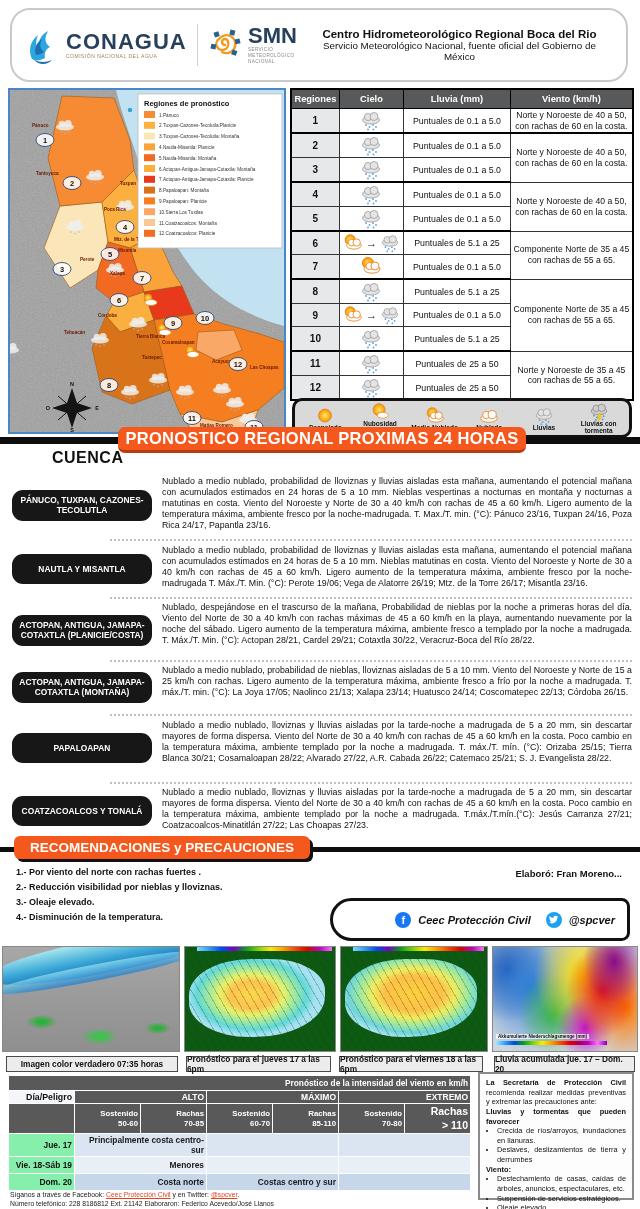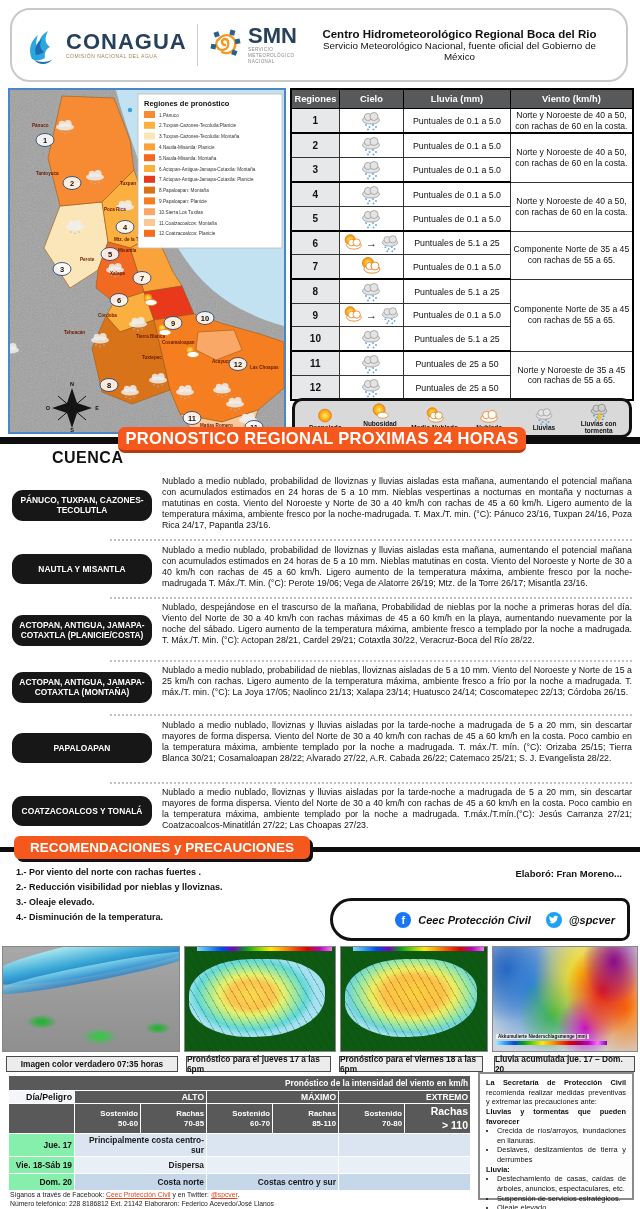--- a/index.html
+++ b/index.html
@@ -705,41 +705,41 @@
       <td class="sub big"><span>Rachas</span><br><span>&gt; 110</span></td>
     </tr>
     <tr>
       <td class="day">Jue. 17</td>
       <td class="r1 msg" colspan="2">Principalmente costa centro-sur</td>
       <td class="r1" colspan="2"></td>
       <td class="r1" colspan="2"></td>
     </tr>
     <tr>
       <td class="day">Vie. 18-Sáb 19</td>
-      <td class="r2 msg" colspan="2">Dispersa</td>
+      <td class="r2 msg" colspan="2">Menores</td>
       <td class="r2" colspan="2"></td>
       <td class="r2" colspan="2"></td>
     </tr>
     <tr>
       <td class="day">Dom. 20</td>
       <td class="r3 msg" colspan="2">Costa norte</td>
       <td class="r3 msg" colspan="2">Costas centro y sur</td>
       <td class="r3" colspan="2"></td>
     </tr>
   </tbody>
     </table>
 
   <div class="pcbox">
     <div><span class="b">La Secretaría de Protección Civil</span><span> recomienda realizar medidas preventivas y extremar las precauciones ante:</span></div>
     <div class="b">Lluvias y tormentas que pueden favorecer</div>
     <ul>
       <li>Crecida de ríos/arroyos, inundaciones en llanuras.</li>
       <li>Deslaves, deslizamientos de tierra y derrumbes</li>
     </ul>
-    <div class="b">Lluvia:</div>
+    <div class="b">Viento:</div>
     <ul>
       <li>Destechamiento de casas, caídas de árboles, anuncios, espectaculares, etc.</li>
       <li>Suspensión de servicios estratégicos.</li>
       <li>Oleaje elevado</li>
     </ul>
   </div>
 
   <div class="foot">
     <div>
       <span>Síganos a través de Facebook: </span><span class="lnk">Ceec Protección Civil</span><span> y en Twitter: </span><span class="lnk">@spcver</span><span>.</span>

